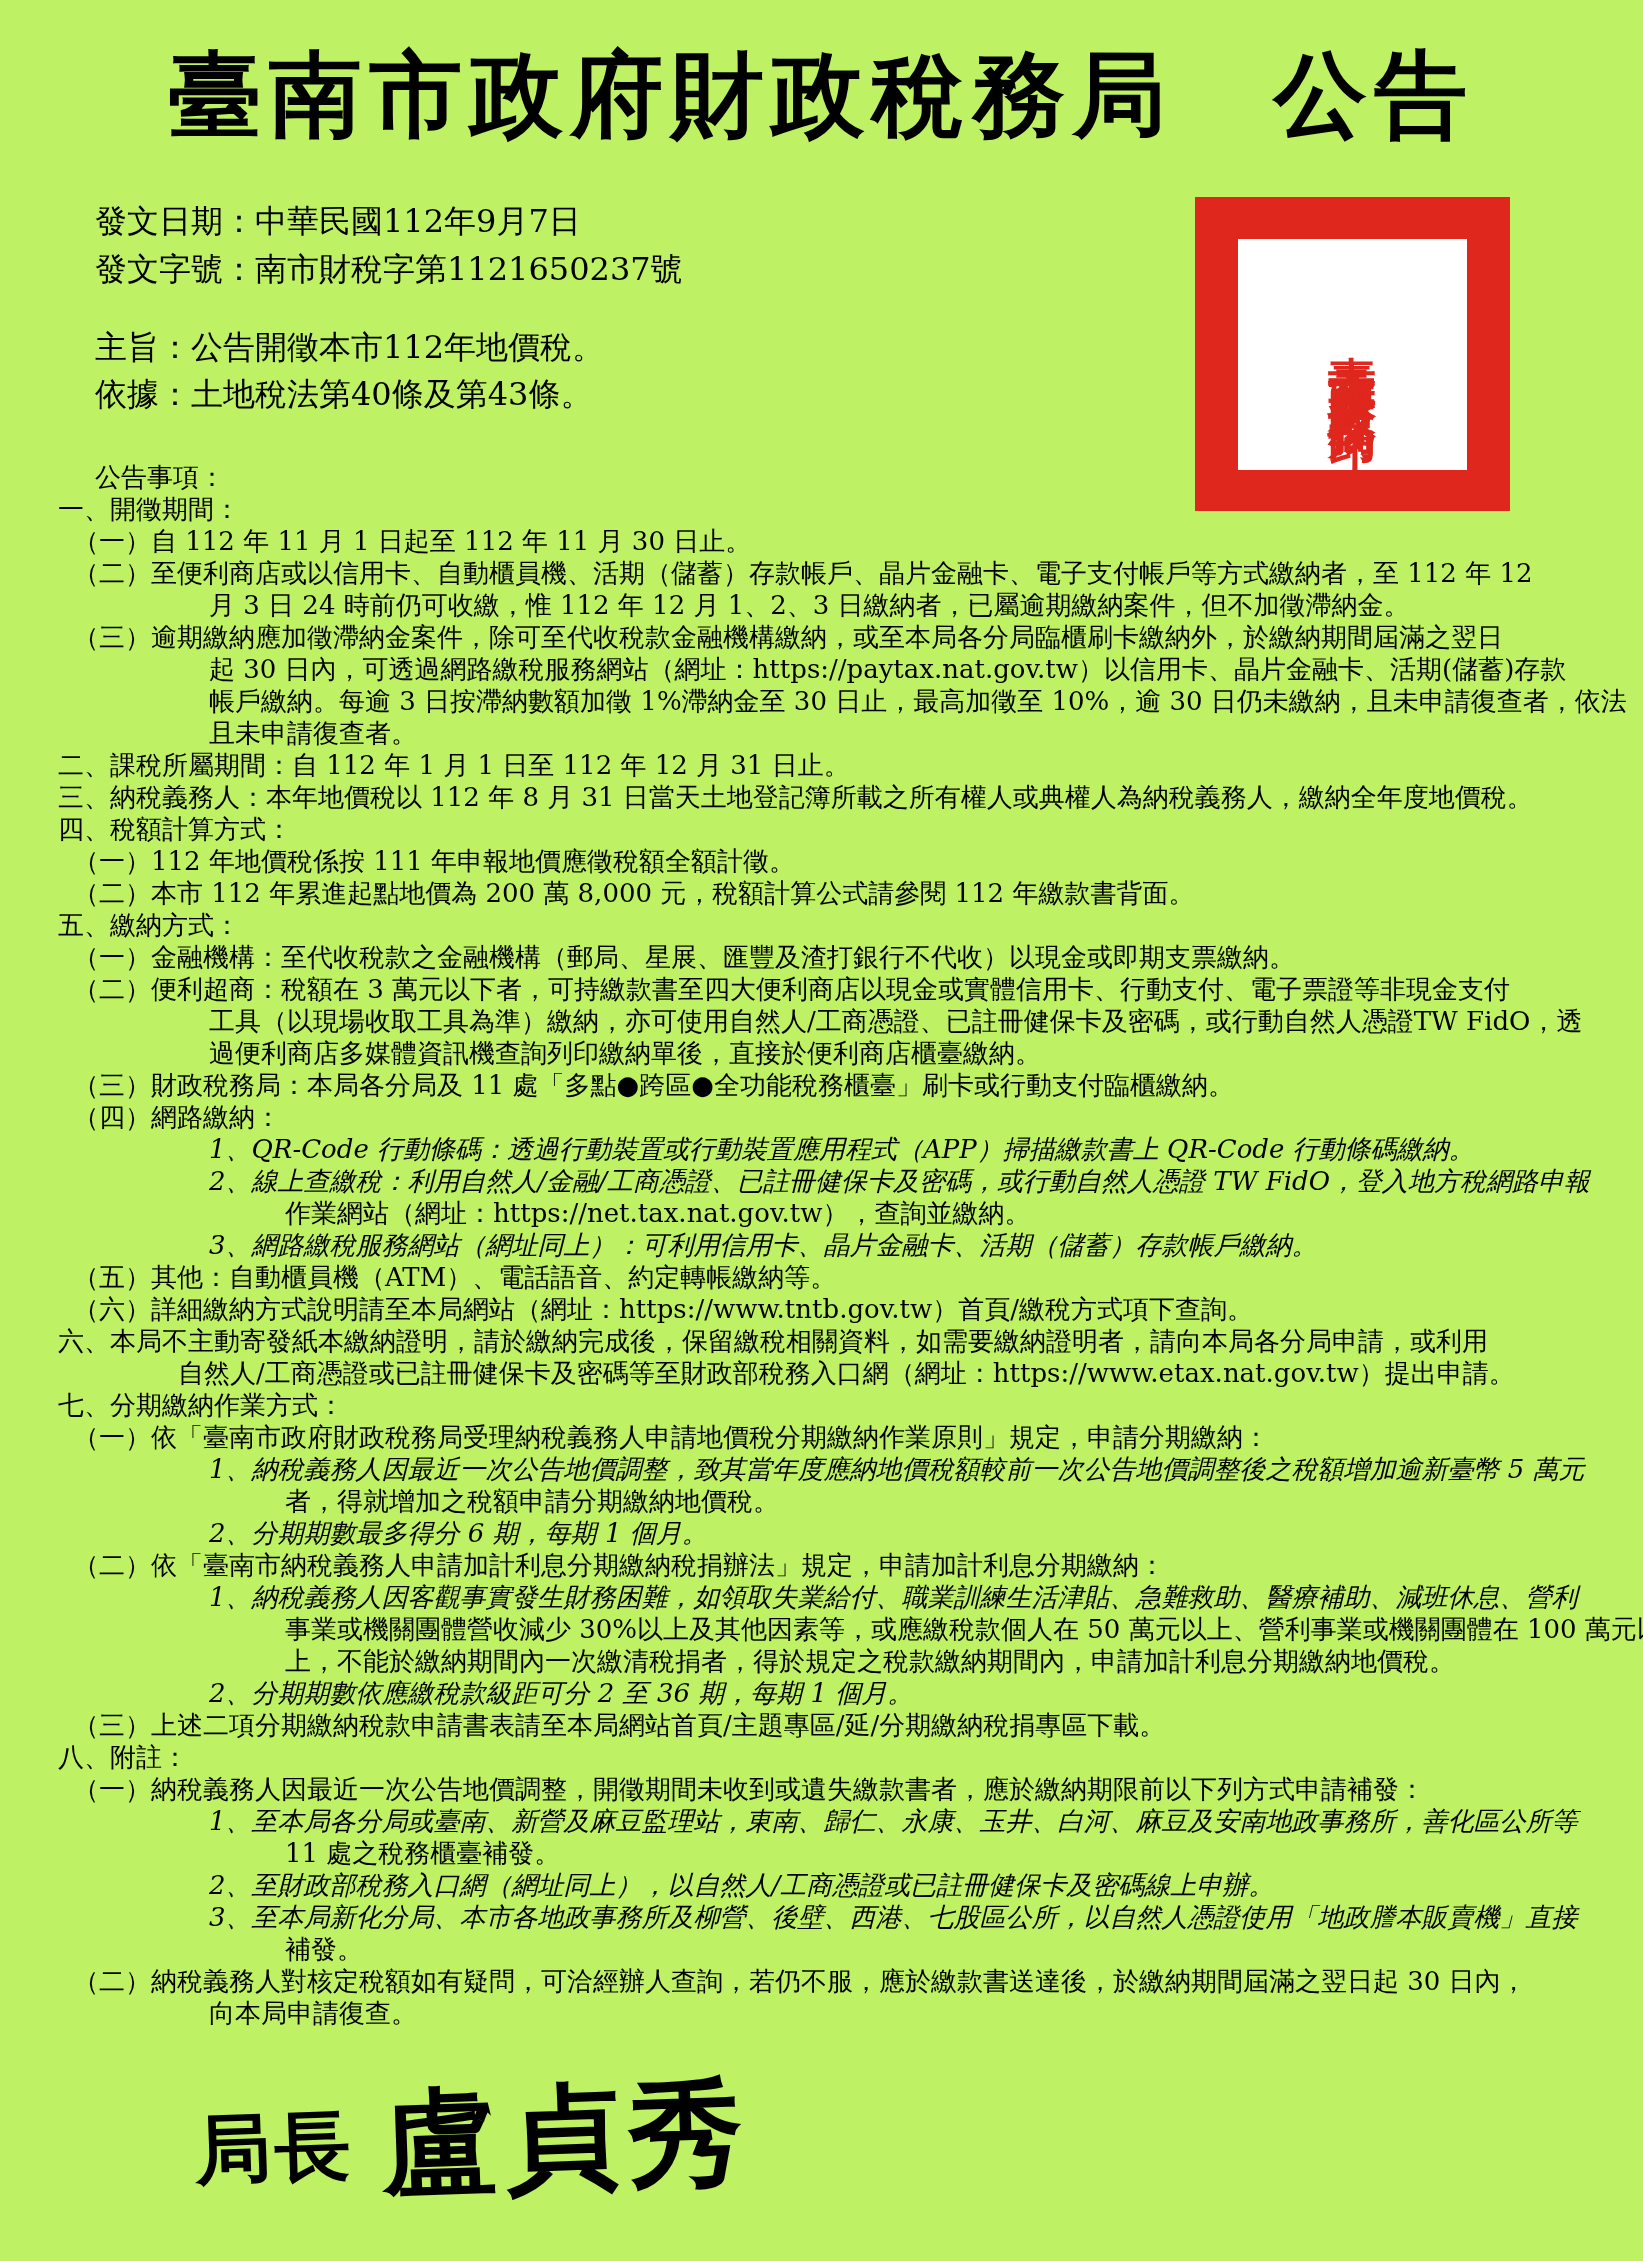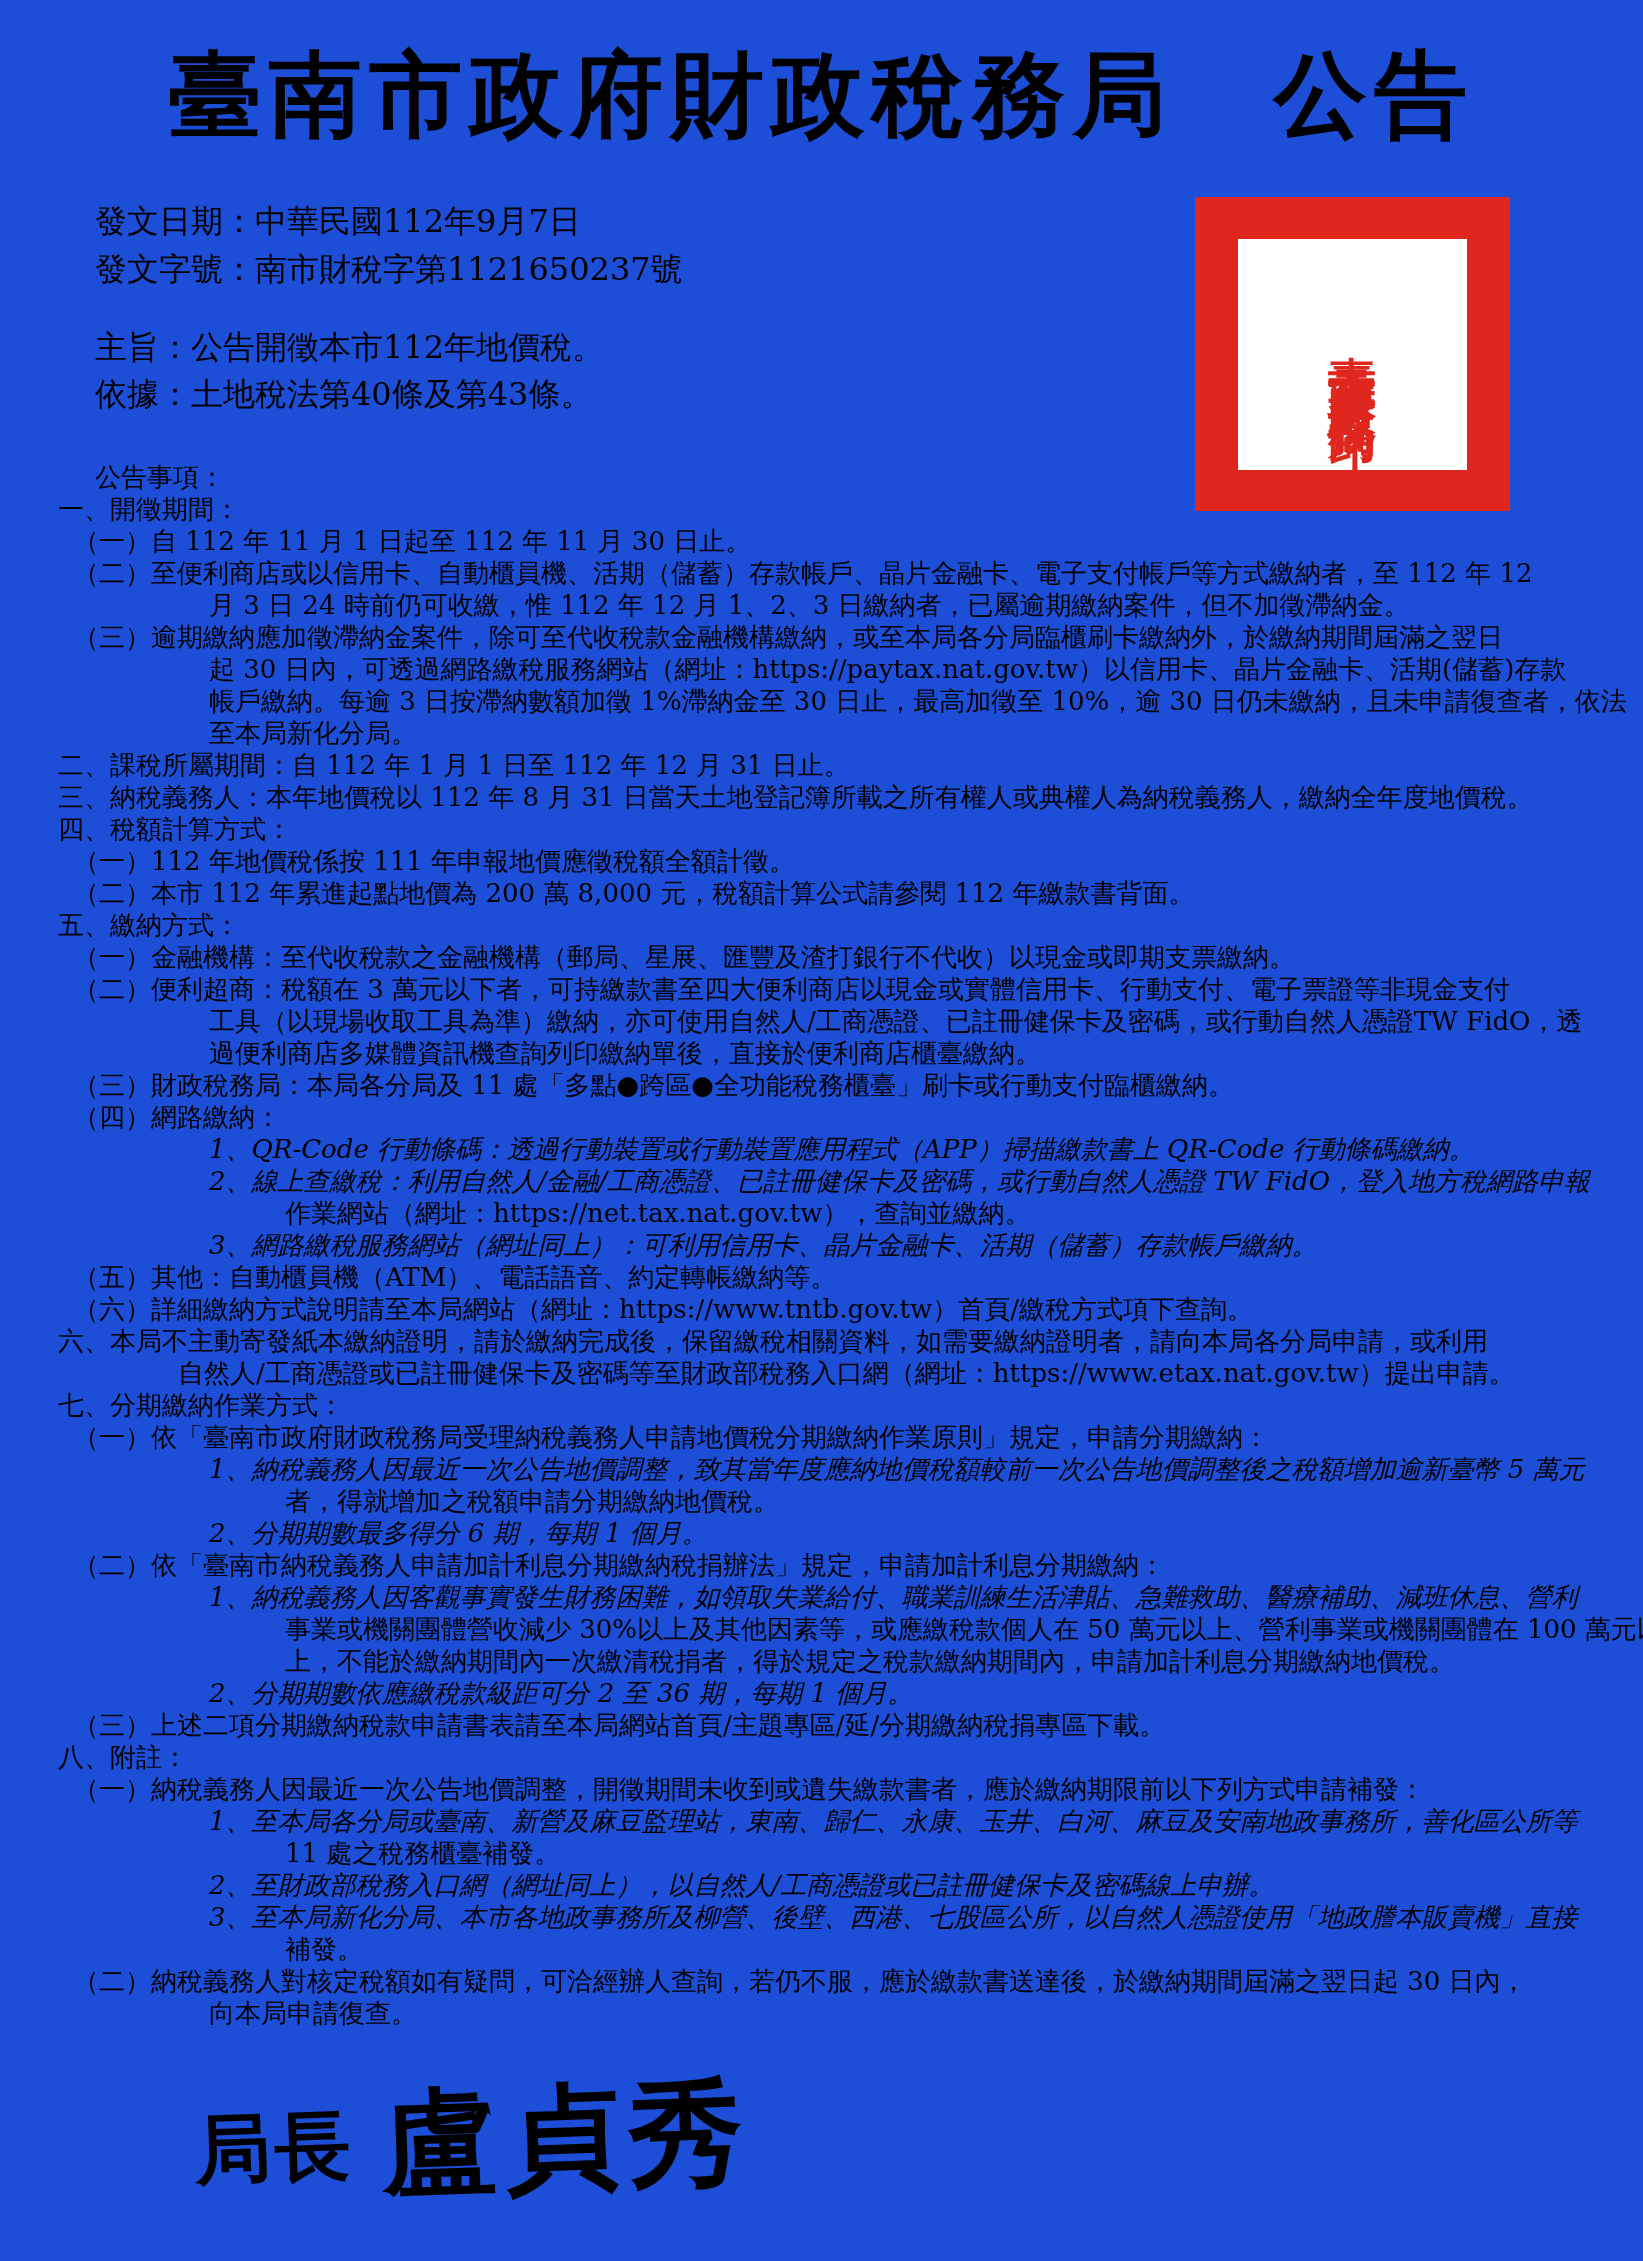--- a/index.html
+++ b/index.html
@@ -1,17 +1,17 @@
 <!DOCTYPE html>
 <html style="font-size:13.3px"><head>
 <meta charset="utf-8">
 <style>
   html,body{margin:0;padding:0;background:#ffffff;}
   .page{
-    position:relative;width:1643px;height:2261px;background:#1d4ed8;color:#000;
+    position:relative;width:1643px;height:2261px;background:#bef264;color:#000;
     font-family:"DejaVu Serif","Liberation Serif",serif;overflow:hidden;
   }
   .doc-title{
     position:absolute;top:33px;left:0;width:100%;text-align:center;
     font-size:93px;font-weight:900;letter-spacing:7.5px;white-space:pre;
     font-family:"DejaVu Serif","Liberation Serif",serif;
   }
   .meta-block{position:absolute;top:197px;left:95px;font-size:32px;line-height:48px;}
   .subject-block{position:absolute;top:324px;left:95px;font-size:32px;line-height:47px;}
   .announcement-body{position:absolute;top:461px;left:0;width:1469px;font-size:26px;line-height:32px;}
@@ -68,21 +68,21 @@
 
   <div class="announcement-body">
       <div class="line ind-0">公告事項：</div>
       <div class="line ind-1">一、開徵期間：</div>
       <div class="line ind-2">（一）自 112 年 11 月 1 日起至 112 年 11 月 30 日止。</div>
       <div class="line ind-2">（二）至便利商店或以信用卡、自動櫃員機、活期（儲蓄）存款帳戶、晶片金融卡、電子支付帳戶等方式繳納者，至 112 年 12</div>
       <div class="line ind-2c">月 3 日 24 時前仍可收繳，惟 112 年 12 月 1、2、3 日繳納者，已屬逾期繳納案件，但不加徵滯納金。</div>
       <div class="line ind-2">（三）逾期繳納應加徵滯納金案件，除可至代收稅款金融機構繳納，或至本局各分局臨櫃刷卡繳納外，於繳納期間屆滿之翌日</div>
       <div class="line ind-2c">起 30 日內，可透過網路繳稅服務網站（網址：https://paytax.nat.gov.tw）以信用卡、晶片金融卡、活期(儲蓄)存款</div>
       <div class="line ind-2c">帳戶繳納。每逾 3 日按滯納數額加徵 1%滯納金至 30 日止，最高加徵至 10%，逾 30 日仍未繳納，且未申請復查者，依法</div>
-      <div class="line ind-2c">至本局新化分局。</div>
+      <div class="line ind-2c">且未申請復查者。</div>
       <div class="line ind-1">二、課稅所屬期間：自 112 年 1 月 1 日至 112 年 12 月 31 日止。</div>
       <div class="line ind-1">三、納稅義務人：本年地價稅以 112 年 8 月 31 日當天土地登記簿所載之所有權人或典權人為納稅義務人，繳納全年度地價稅。</div>
       <div class="line ind-1">四、稅額計算方式：</div>
       <div class="line ind-2">（一）112 年地價稅係按 111 年申報地價應徵稅額全額計徵。</div>
       <div class="line ind-2">（二）本市 112 年累進起點地價為 200 萬 8,000 元，稅額計算公式請參閱 112 年繳款書背面。</div>
       <div class="line ind-1">五、繳納方式：</div>
       <div class="line ind-2">（一）金融機構：至代收稅款之金融機構（郵局、星展、匯豐及渣打銀行不代收）以現金或即期支票繳納。</div>
       <div class="line ind-2">（二）便利超商：稅額在 3 萬元以下者，可持繳款書至四大便利商店以現金或實體信用卡、行動支付、電子票證等非現金支付</div>
       <div class="line ind-2c">工具（以現場收取工具為準）繳納，亦可使用自然人/工商憑證、已註冊健保卡及密碼，或行動自然人憑證TW FidO，透</div>
       <div class="line ind-2c">過便利商店多媒體資訊機查詢列印繳納單後，直接於便利商店櫃臺繳納。</div>

